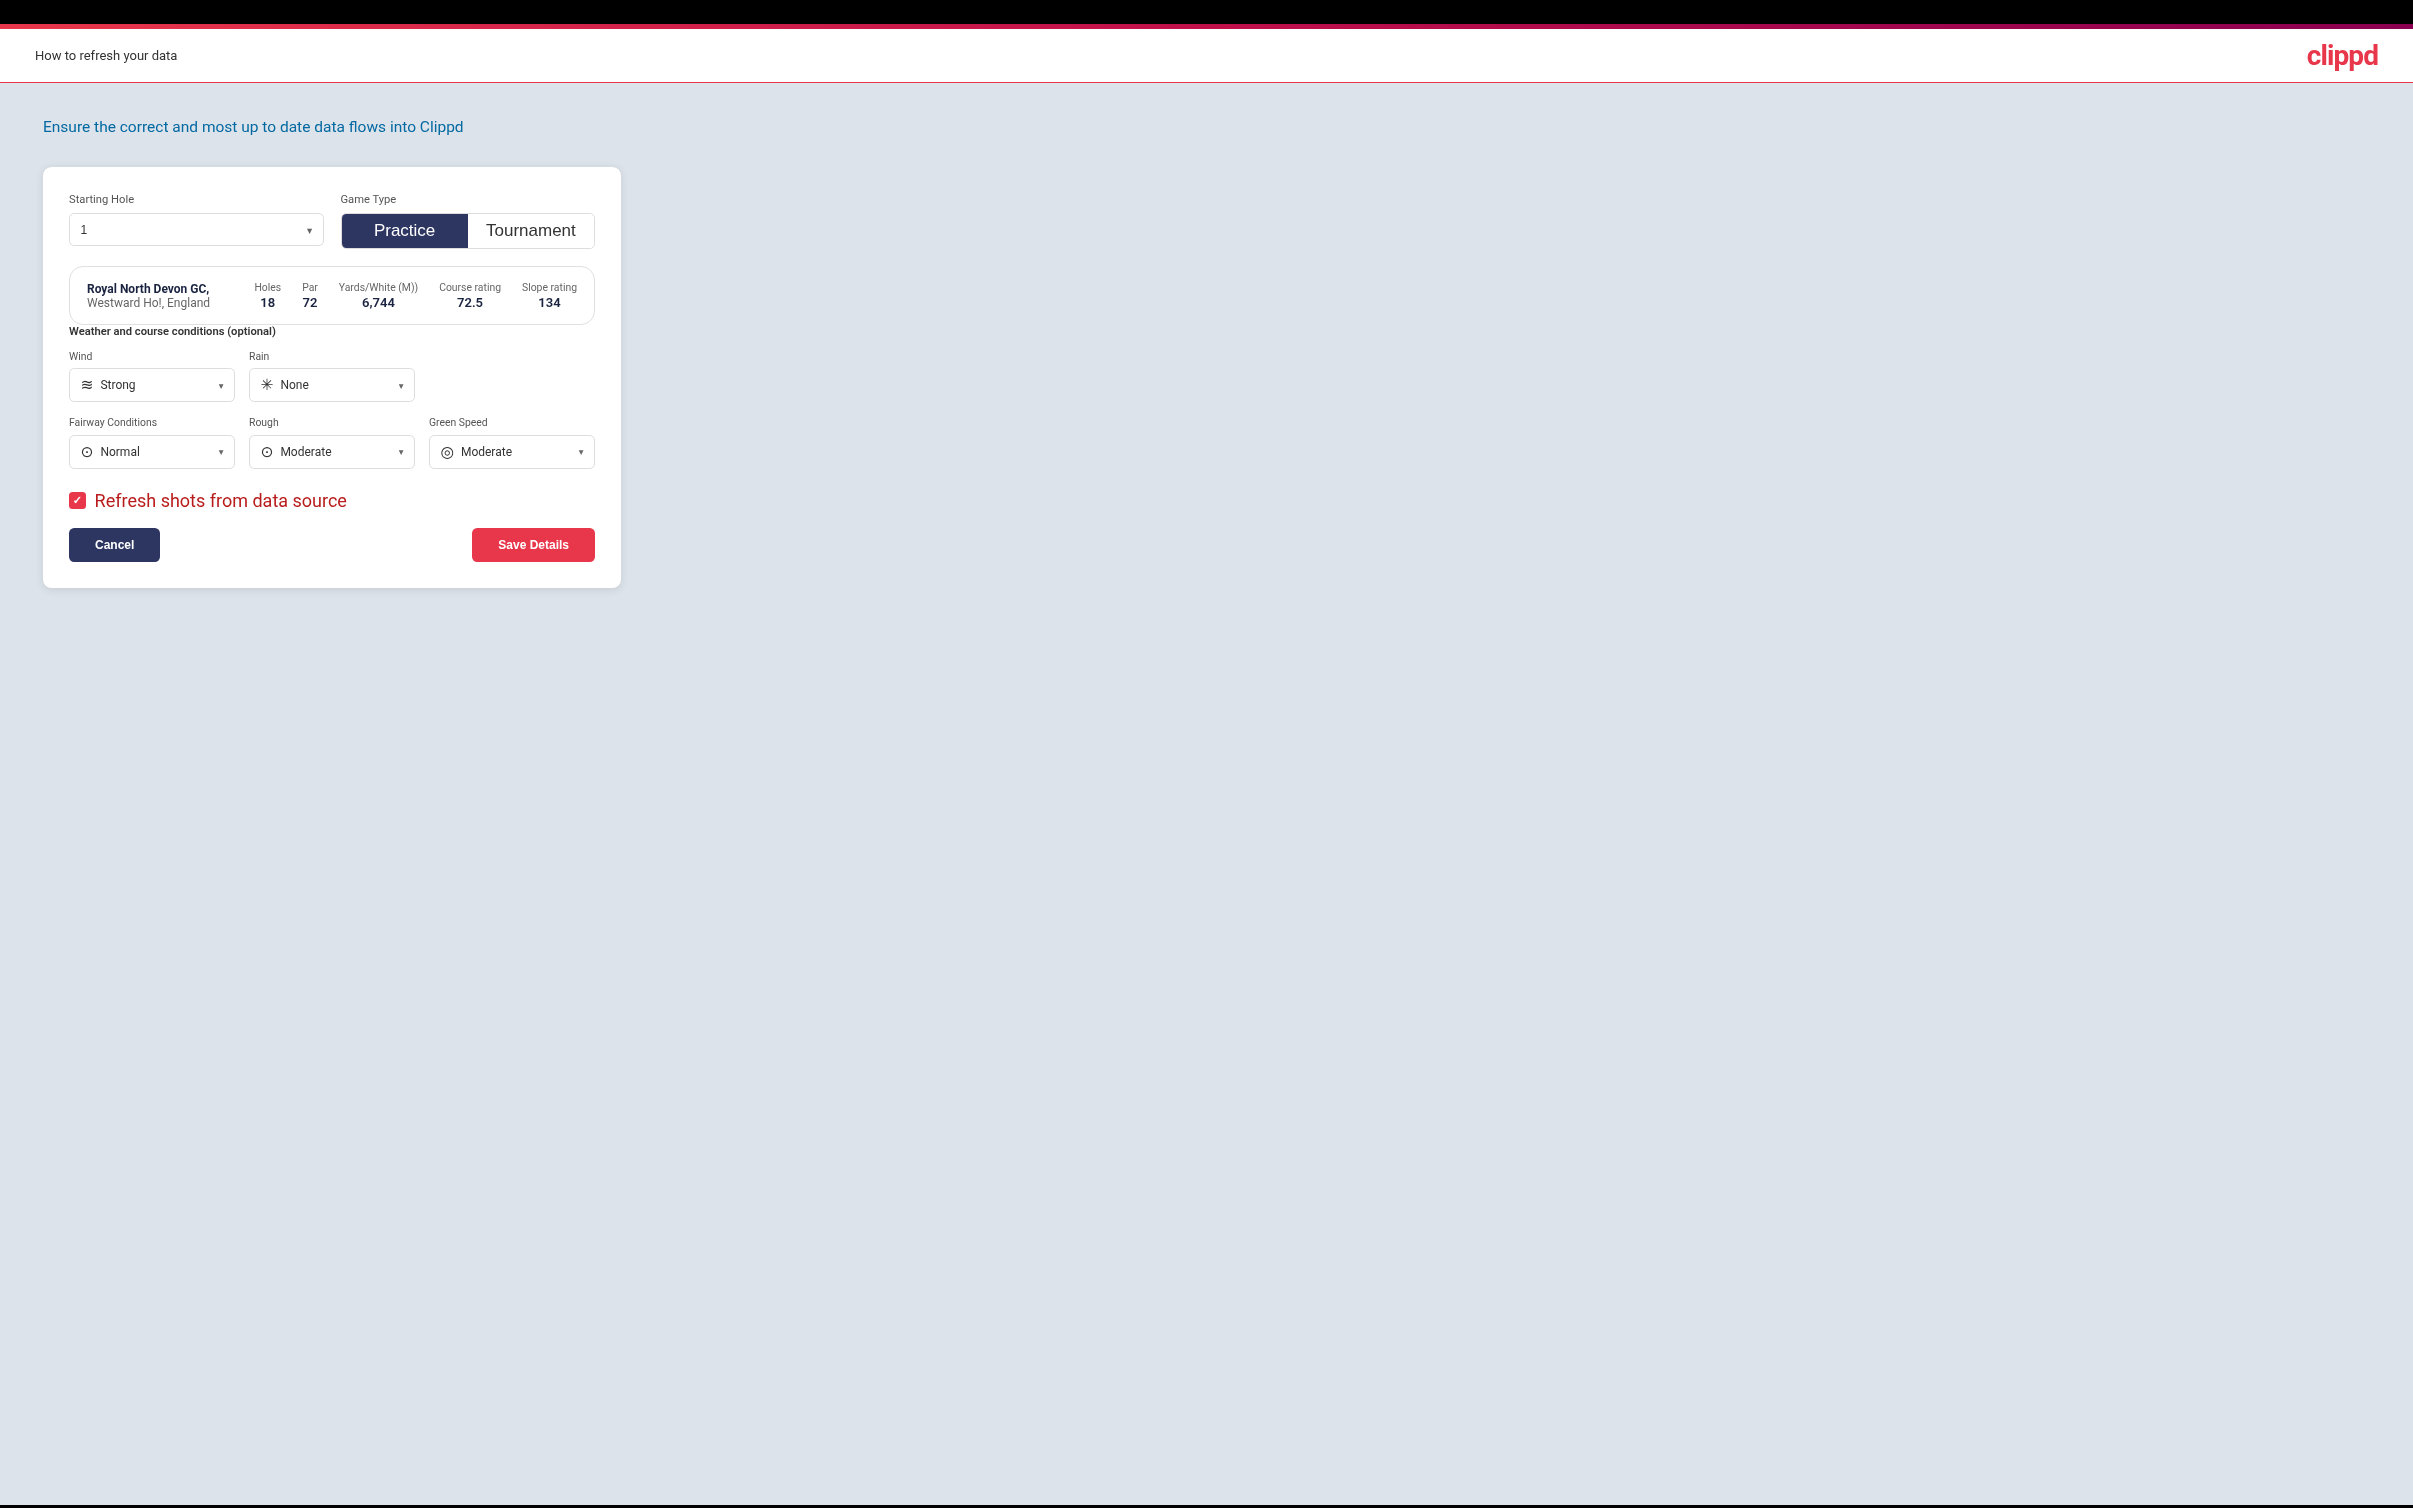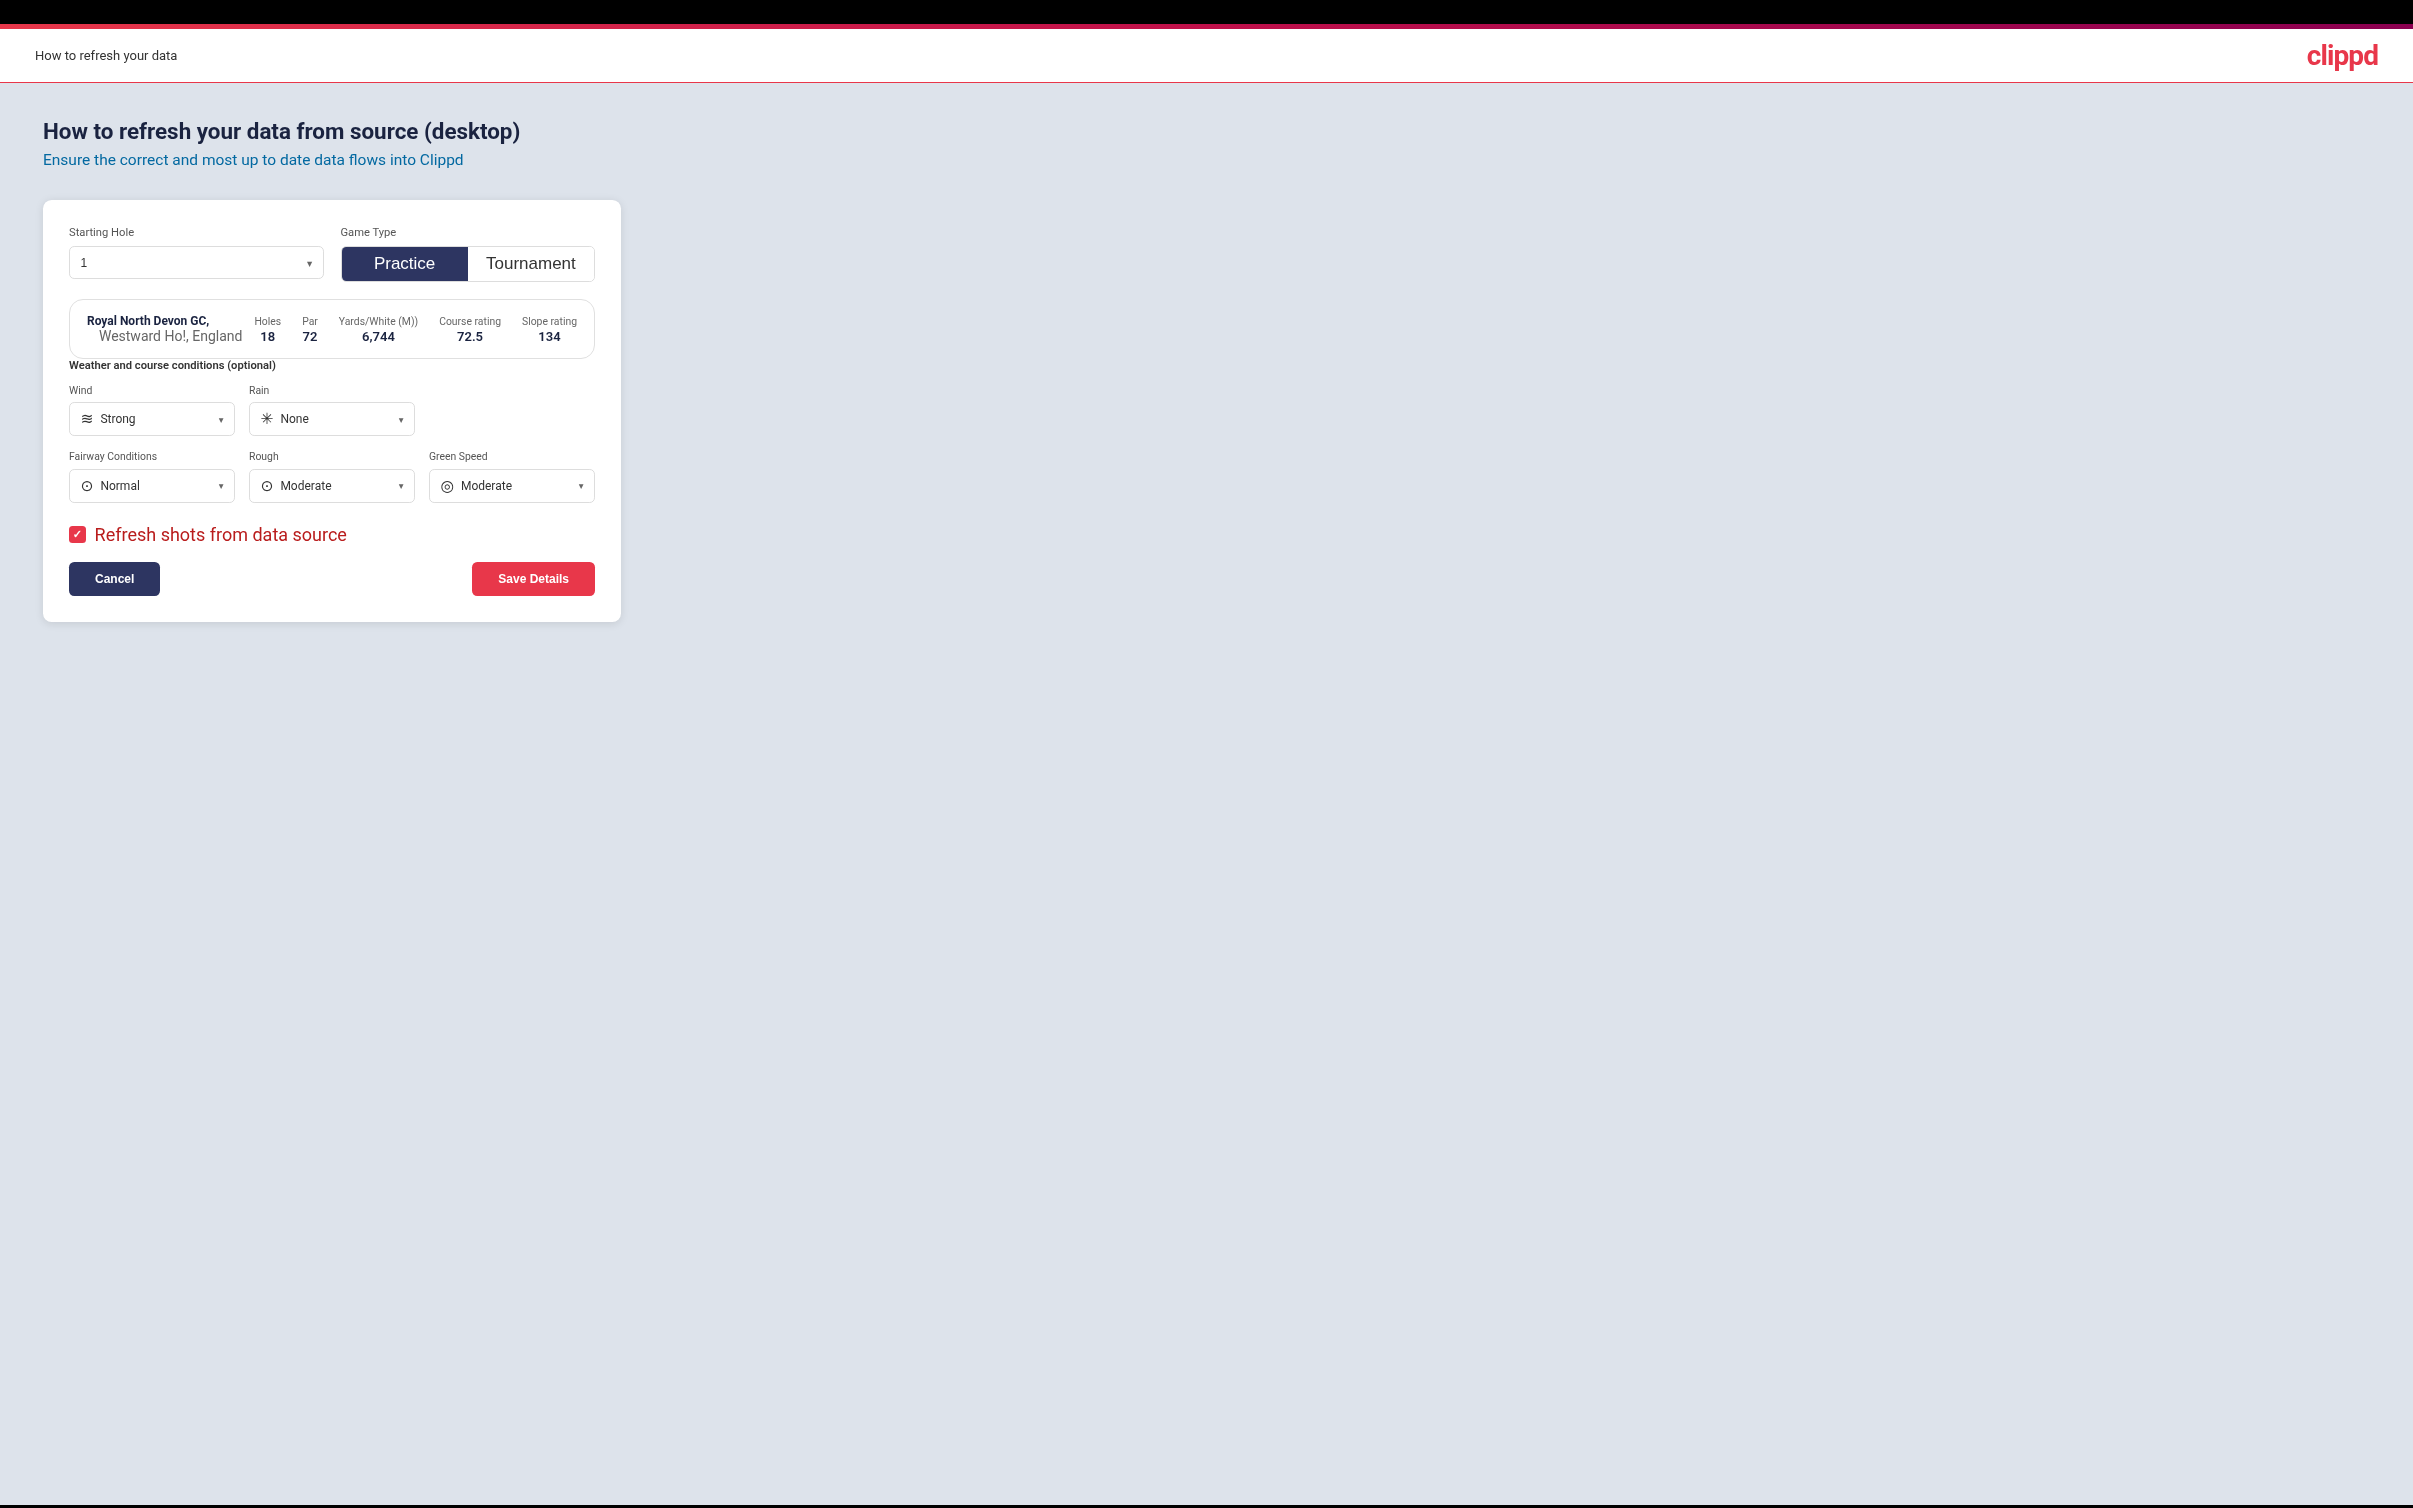--- a/index.html
+++ b/index.html
@@ -132,23 +132,22 @@
     }
     .course-name-section {
       flex: 1;
     }
     .course-name {
       font-weight: 700;
       font-size: 12px;
       color: #1a2340;
     }
     .course-location {
-      font-size: 14px;
+      font-size: 12px;
       color: #666;
-      text-align: center;
     }
     .course-stats {
       display: flex;
       gap: 21px;
     }
     .stat-item {
       text-align: center;
     }
     .stat-label {
       font-size: 10.4px;
@@ -284,21 +283,20 @@
 <div class="top-bar"></div>
 
 <div class="top-gradient-bar"></div>
 
 <div class="header">
   <span class="header-title">How to refresh your data</span>
   <span class="logo">clippd</span>
 </div>
 
 <div class="main-content">
-  <h1 class="page-heading">How to refresh your data from source (desktop)</h1>
   <p class="page-subheading">Ensure the correct and most up to date data flows into Clippd</p>
 
   <div class="content-row">
 
     <div class="form-panel">
 
       <div class="form-row">
         <div class="form-group">
           <label class="form-label">Starting Hole</label>
           <div class="select-wrapper">

